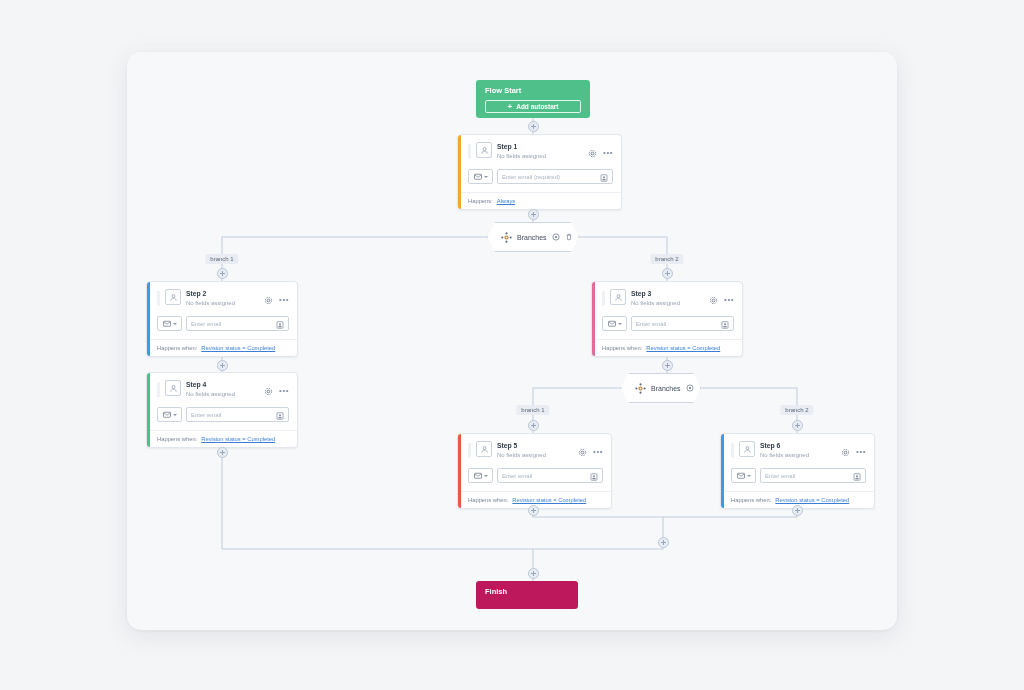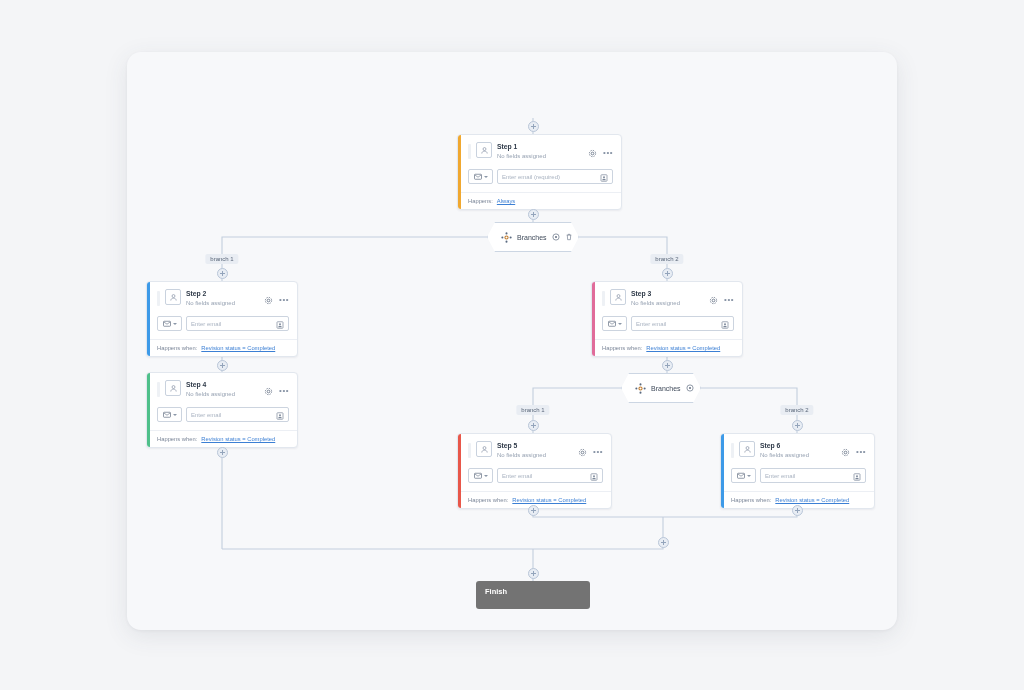--- a/index.html
+++ b/index.html
@@ -31,21 +31,21 @@
   }
   .dot::before { left: 2px; top: 4px; width: 5px; height: 1px; }
   .dot::after  { left: 4px; top: 2px; width: 1px; height: 5px; }
 
   
   .term {
     position: absolute; border-radius: 3px; color: #fff;
     font-size: 7.5px; font-weight: bold; padding: 6px 9px;
   }
   .term.start { background: #4fc08a; width: 114px; height: 38px; }
-  .term.finish { background: #737373; width: 114px; height: 28px; }
+  .term.finish { background: #be185d; width: 102px; height: 28px; }
   .autostart {
     margin-top: 5px; height: 13px; border: 1px solid rgba(255,255,255,.85);
     border-radius: 2px; display: flex; align-items: center; justify-content: center;
     gap: 4px; font-size: 6.5px; font-weight: bold; color: #fff;
   }
   .plus-glyph { font-size: 8px; line-height: 1; }
 
   
   .hex {
     position: absolute; height: 30px; background: #fff;
@@ -137,20 +137,27 @@
     <line x1="670" y1="358" x2="670" y2="381"></line>
 
     <path d="M 406 453 V 465 H 536"></path>
     <path d="M 670 453 V 465 H 536"></path>
     <line x1="536" y1="465" x2="536" y2="483"></line>
     <path d="M 536 483 V 497 H 406"></path>
 
     <line x1="406" y1="497" x2="406" y2="529"></line>
   </svg>
 
+  <div class="term start" style="left:349px; top:28px;">
+    <div>Flow Start</div>
+    <div class="autostart">
+      <span class="plus-glyph">+</span>
+      <span>Add autostart</span>
+    </div>
+  </div>
 
   <div class="dot" style="left:406px; top:74px;"></div>
 
   <div class="card" style="left:330px; top:82px; width:165px;">
     <div class="accent" style="background:#f0a830"></div>
     <div class="body">
       <div class="crow">
         <div class="grip"></div>
         <div class="avatar">
           <svg width="9" height="9" viewBox="0 0 16 16">

